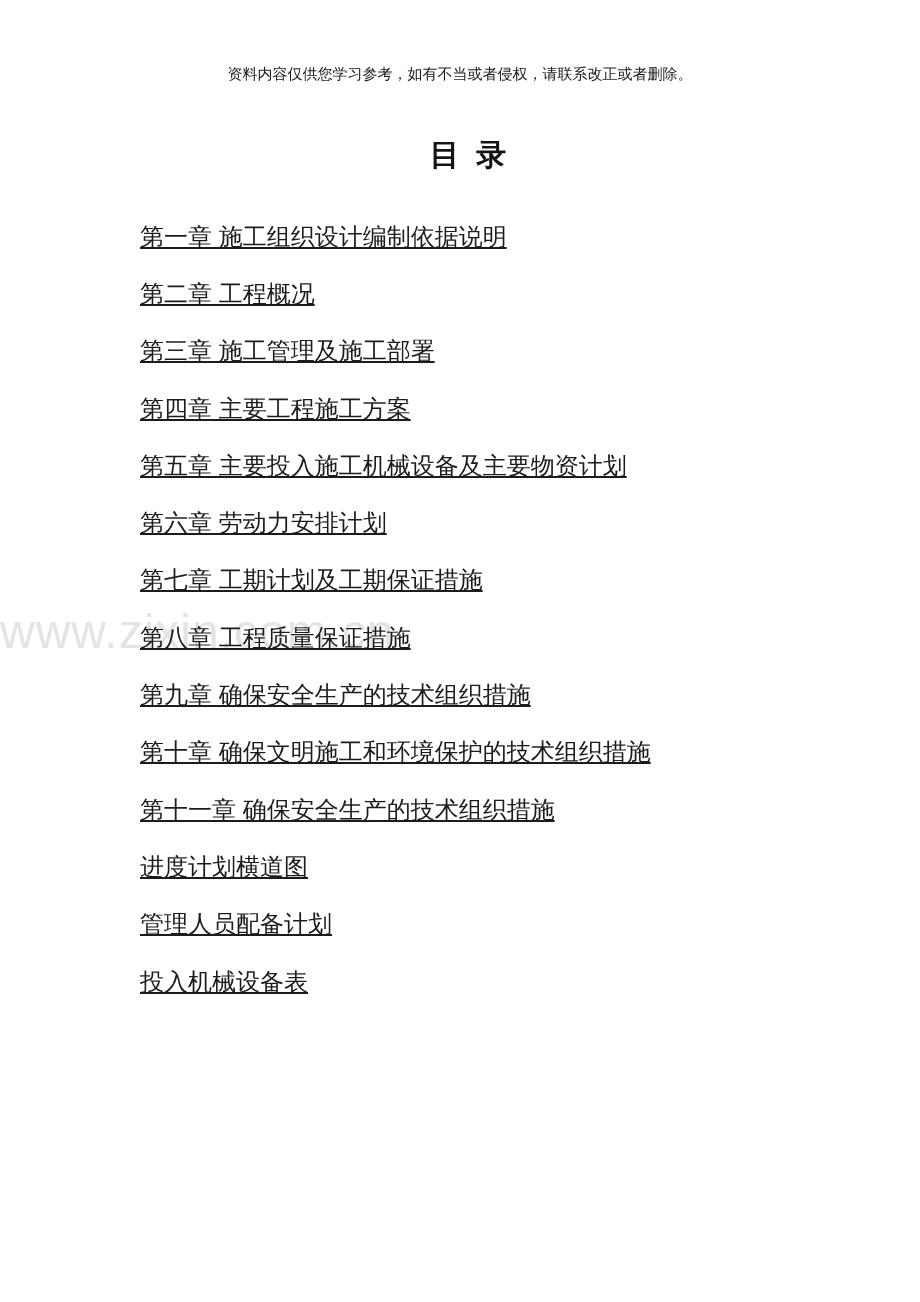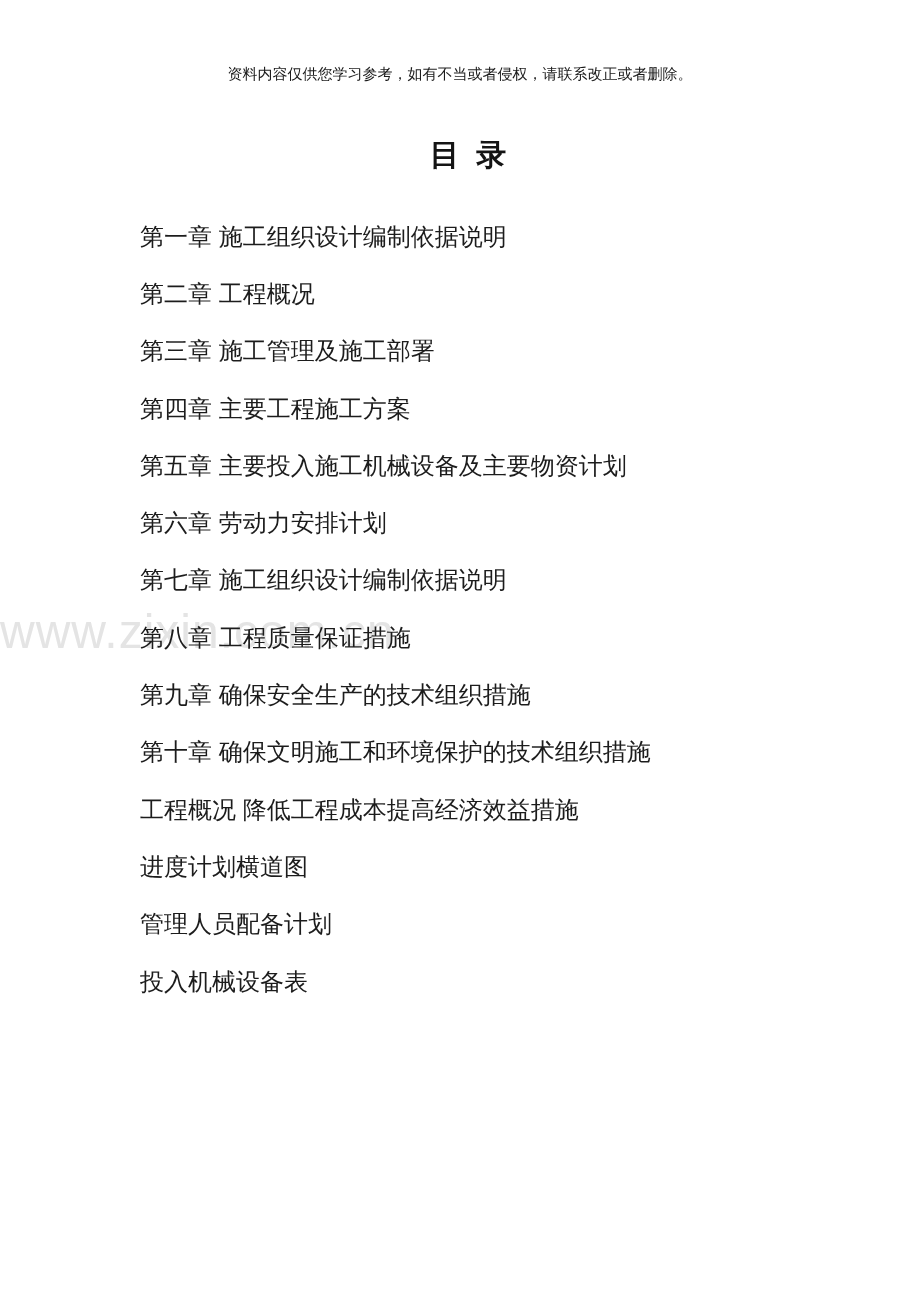--- a/index.html
+++ b/index.html
@@ -64,43 +64,44 @@
     z-index: 1;
   }
   .toc-item {
     height: 57.3px;
     display: flex;
     align-items: center;
     font-family: "Liberation Sans", sans-serif;
     font-size: 24px;
     color: #1c1c1c;
     white-space: pre;
+    text-decoration: underline;
   }
 </style>
 </head>
 <body>
 
 <div class="page">
 
   <div class="watermark">www.zixin.com.cn</div>
 
   <div class="header-note">资料内容仅供您学习参考，如有不当或者侵权，请联系改正或者删除。</div>
 
   <h1 class="doc-title">目  录</h1>
 
   <div class="toc" id="toc-list">
       <div class="toc-item">第一章 施工组织设计编制依据说明</div>
       <div class="toc-item">第二章 工程概况</div>
       <div class="toc-item">第三章 施工管理及施工部署</div>
       <div class="toc-item">第四章 主要工程施工方案</div>
       <div class="toc-item">第五章 主要投入施工机械设备及主要物资计划</div>
       <div class="toc-item">第六章 劳动力安排计划</div>
-      <div class="toc-item">第七章 施工组织设计编制依据说明</div>
+      <div class="toc-item">第七章 工期计划及工期保证措施</div>
       <div class="toc-item">第八章 工程质量保证措施</div>
       <div class="toc-item">第九章 确保安全生产的技术组织措施</div>
       <div class="toc-item">第十章 确保文明施工和环境保护的技术组织措施</div>
-      <div class="toc-item">工程概况 降低工程成本提高经济效益措施</div>
+      <div class="toc-item">第十一章 确保安全生产的技术组织措施</div>
       <div class="toc-item">进度计划横道图</div>
       <div class="toc-item">管理人员配备计划</div>
       <div class="toc-item">投入机械设备表</div>
     </div>
 
 </div>
 
 </body></html>

